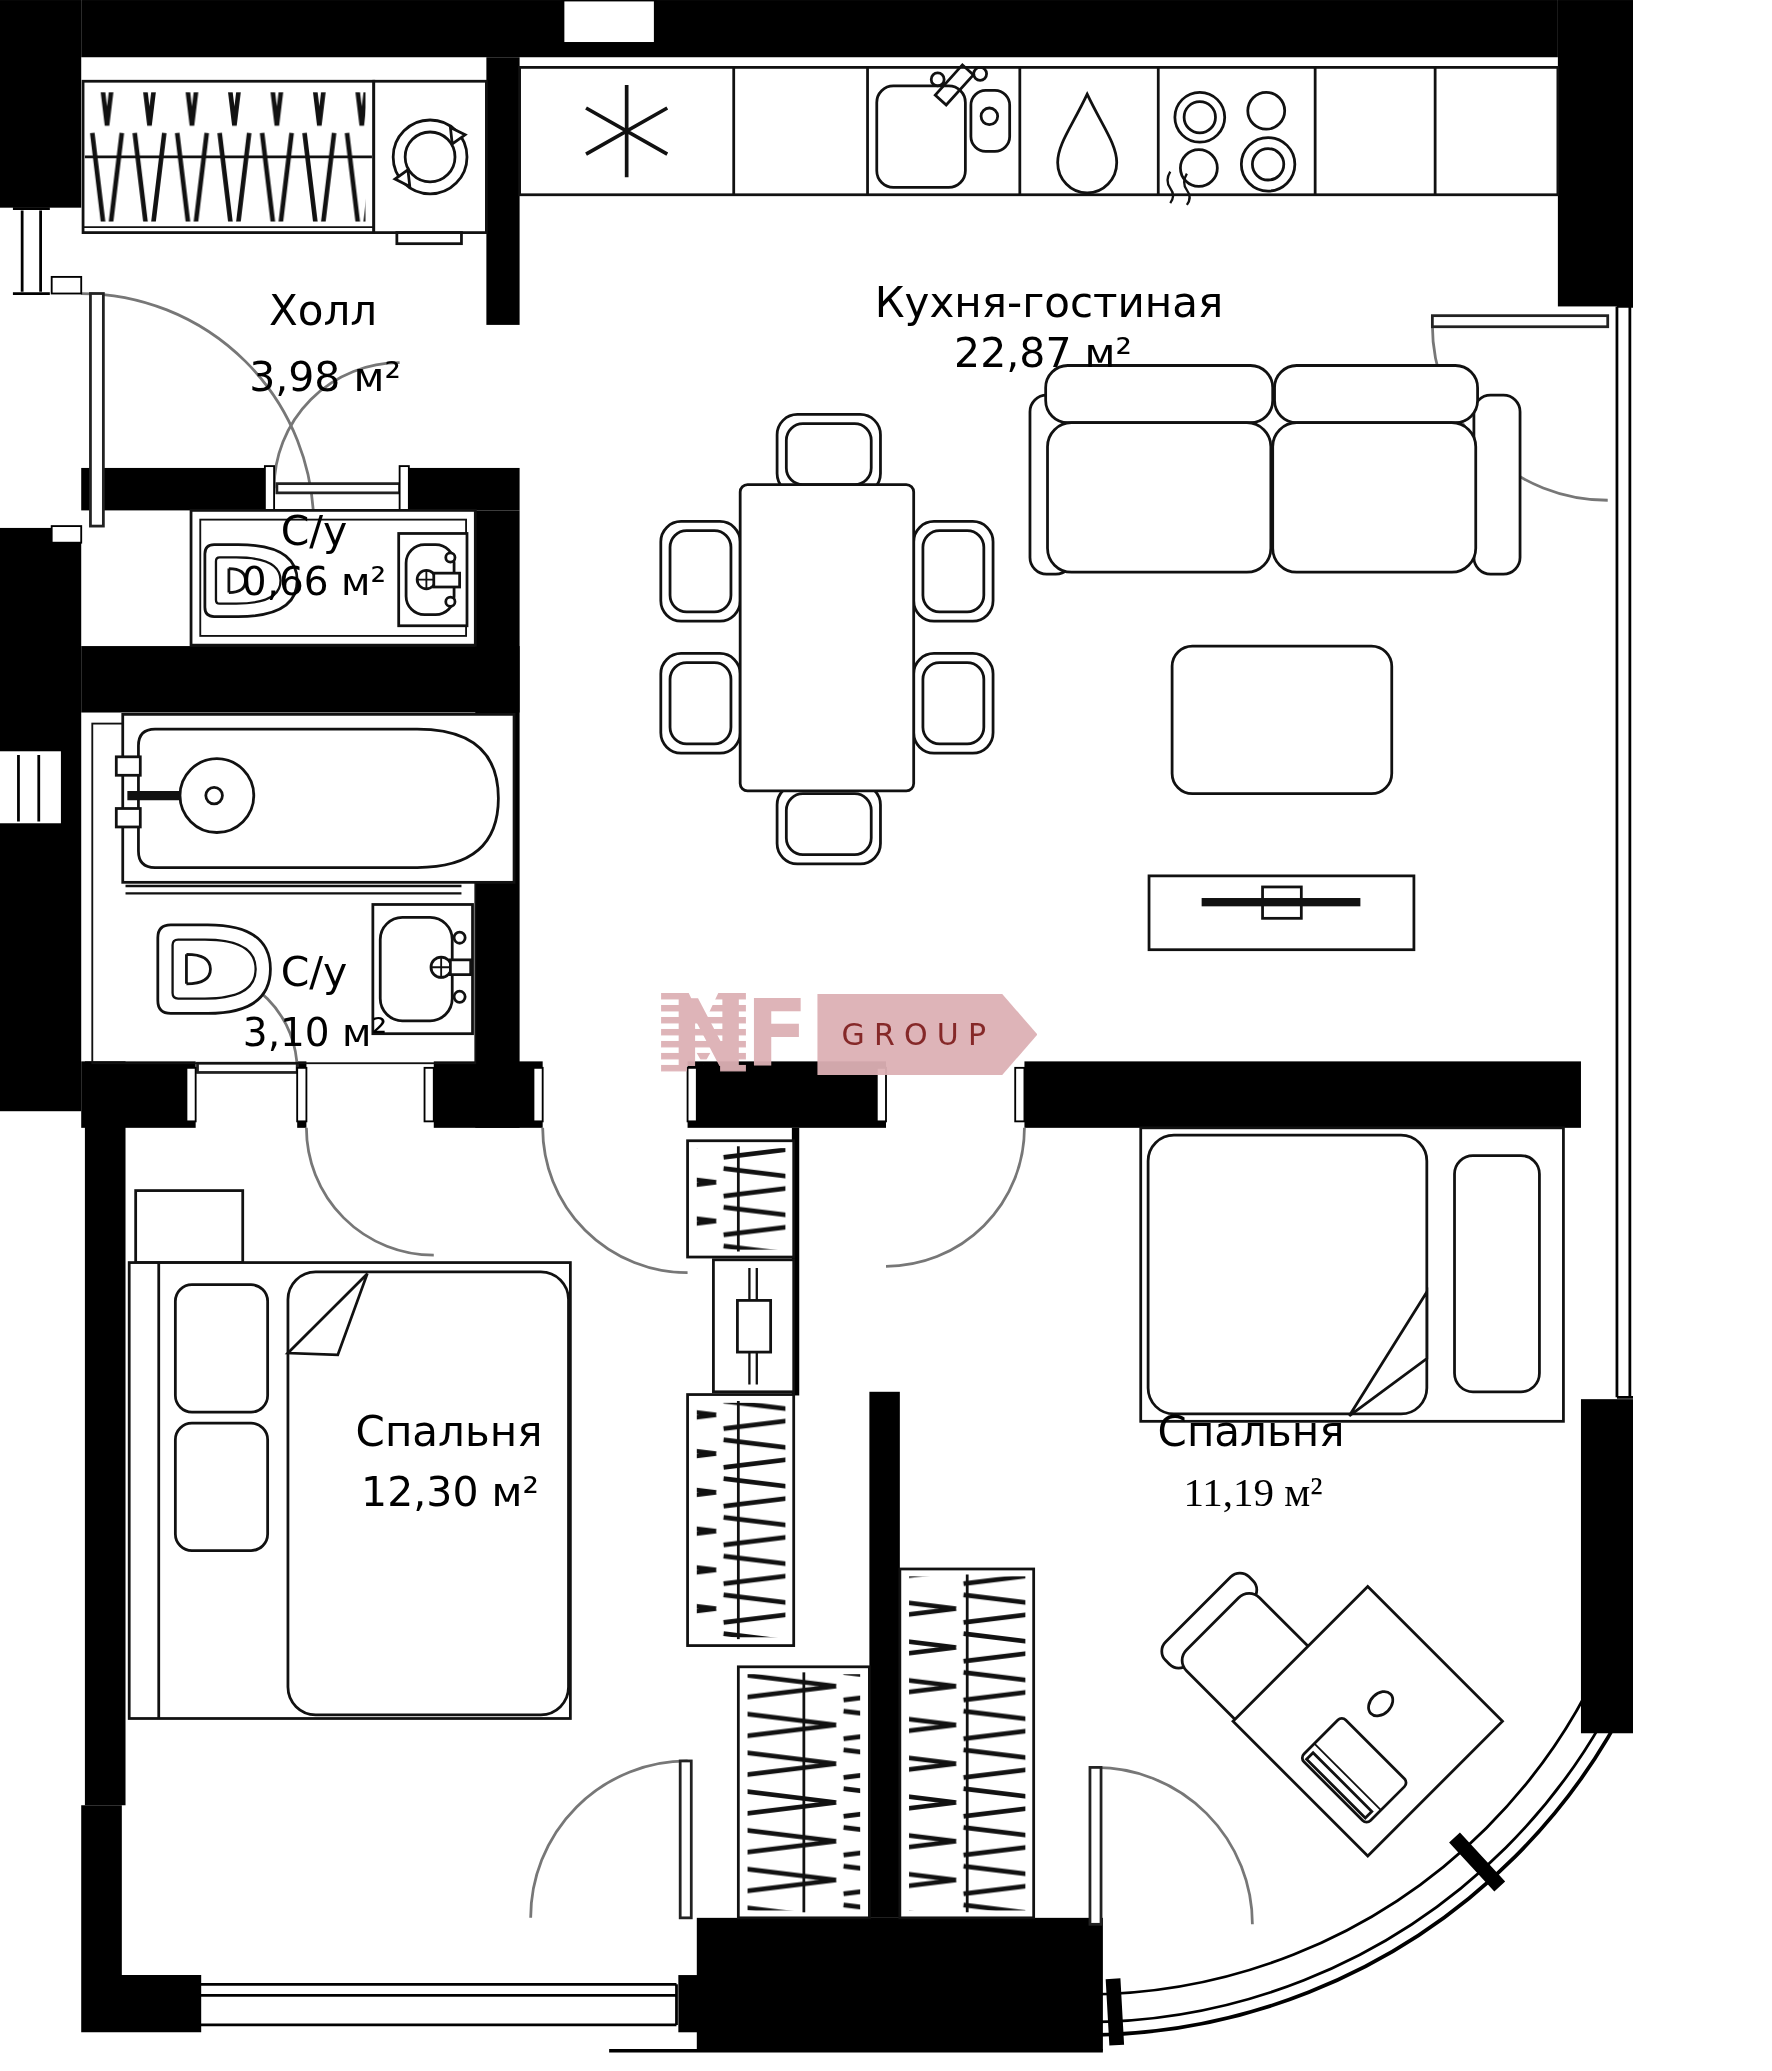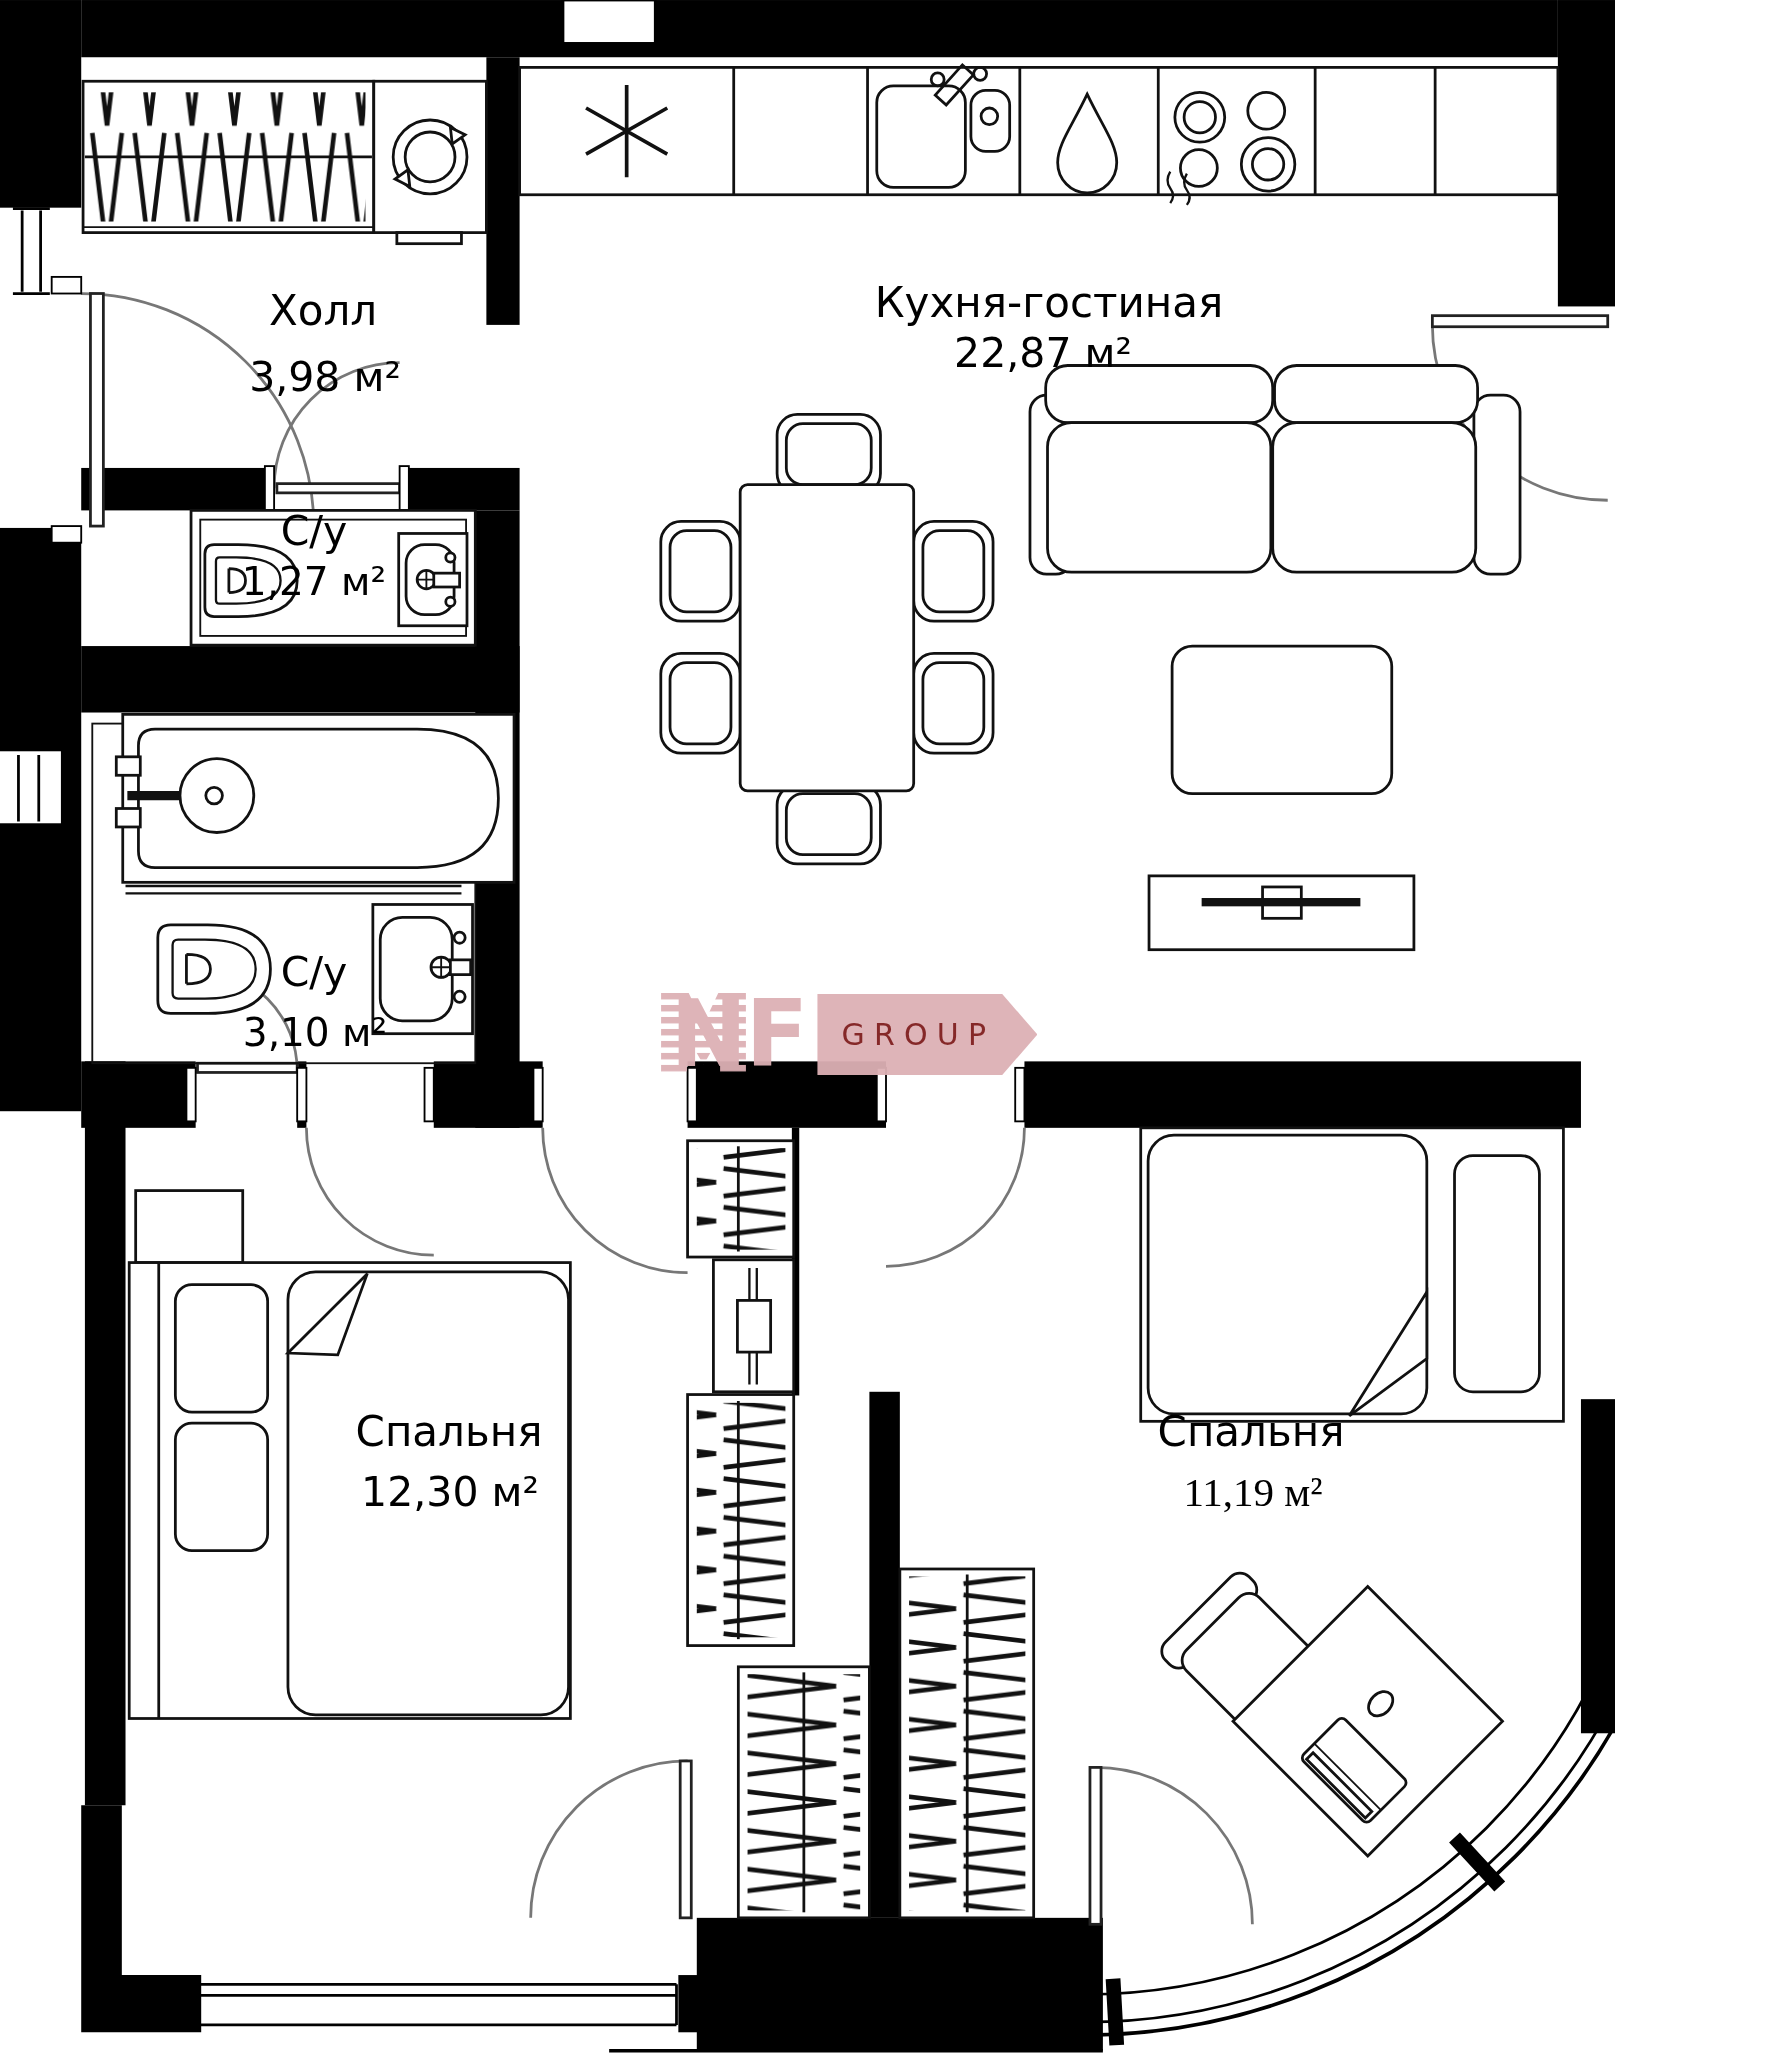--- a/index.html
+++ b/index.html
@@ -1,16 +1,16 @@
 <!DOCTYPE html>
 <html style="font-size:14.8px"><head>
 <meta charset="utf-8">
 <style>
   html,body { margin:0; padding:0; background:#ffffff; font-family:"DejaVu Sans", sans-serif; }
-  .plan { position:relative; width:1615px; height:2072px; background:#fff; overflow:hidden; }
+  .plan { position:relative; width:1615px; height:2072px; background:#fff; overflow:hidden;padding-left:18px; }
   .plan svg { position:absolute; left:0; top:0; }
   .room-label { position:absolute; transform:translate(-50%,-50%); white-space:nowrap; color:#000; text-align:center; }
   .fs46 { font-size:42px; }
   .fs44 { font-size:41px; }
   .fs42 { font-size:39px; }
   .logo { position:absolute; left:661px; top:993px; height:83px; display:flex; align-items:center; opacity:0.95; }
   .logo-nf { font-weight:700; font-size:92px; line-height:81px; color:#ddb0b5; letter-spacing:-1.8px; margin-left:9.2px; }
   .logo-banner { margin-left:11px; width:220px; height:81px; background:#ddb0b5;
     clip-path:polygon(0 0, 84% 0, 100% 50%, 84% 100%, 0 100%);
     display:flex; align-items:center; justify-content:flex-start; }
@@ -309,21 +309,21 @@
       <line x1="1418" y1="1928" x2="1520" y2="1928" stroke-width="2"></line>
     </g>
     <ellipse cx="1496" cy="1846" rx="11" ry="15" transform="rotate(45 1496 1846)"></ellipse>
   </g>
 </svg>
 
   <div class="room-label fs46" style="left:323px; top:310px;">Холл</div>
   <div class="room-label fs44" style="left:325px; top:377px;">3,98 м²</div>
 
   <div class="room-label fs44" style="left:314px; top:531px;">С/у</div>
-  <div class="room-label fs42" style="left:314px; top:581px;">1,27 м²</div>
+  <div class="room-label fs42" style="left:314px; top:581px;">0,66 м²</div>
 
   <div class="room-label fs44" style="left:314px; top:972px;">С/у</div>
   <div class="room-label fs42" style="left:315px; top:1032px;">3,10 м²</div>
 
   <div class="room-label fs46" style="left:1049px; top:293px;margin-top:9px;">Кухня-гостиная</div>
   <div class="room-label fs44" style="left:1043px; top:353px;">22,87 м²</div>
 
   <div class="room-label fs46" style="left:449px; top:1431px;">Спальня</div>
   <div class="room-label fs44" style="left:450px; top:1492px;">12,30 м²</div>
 

